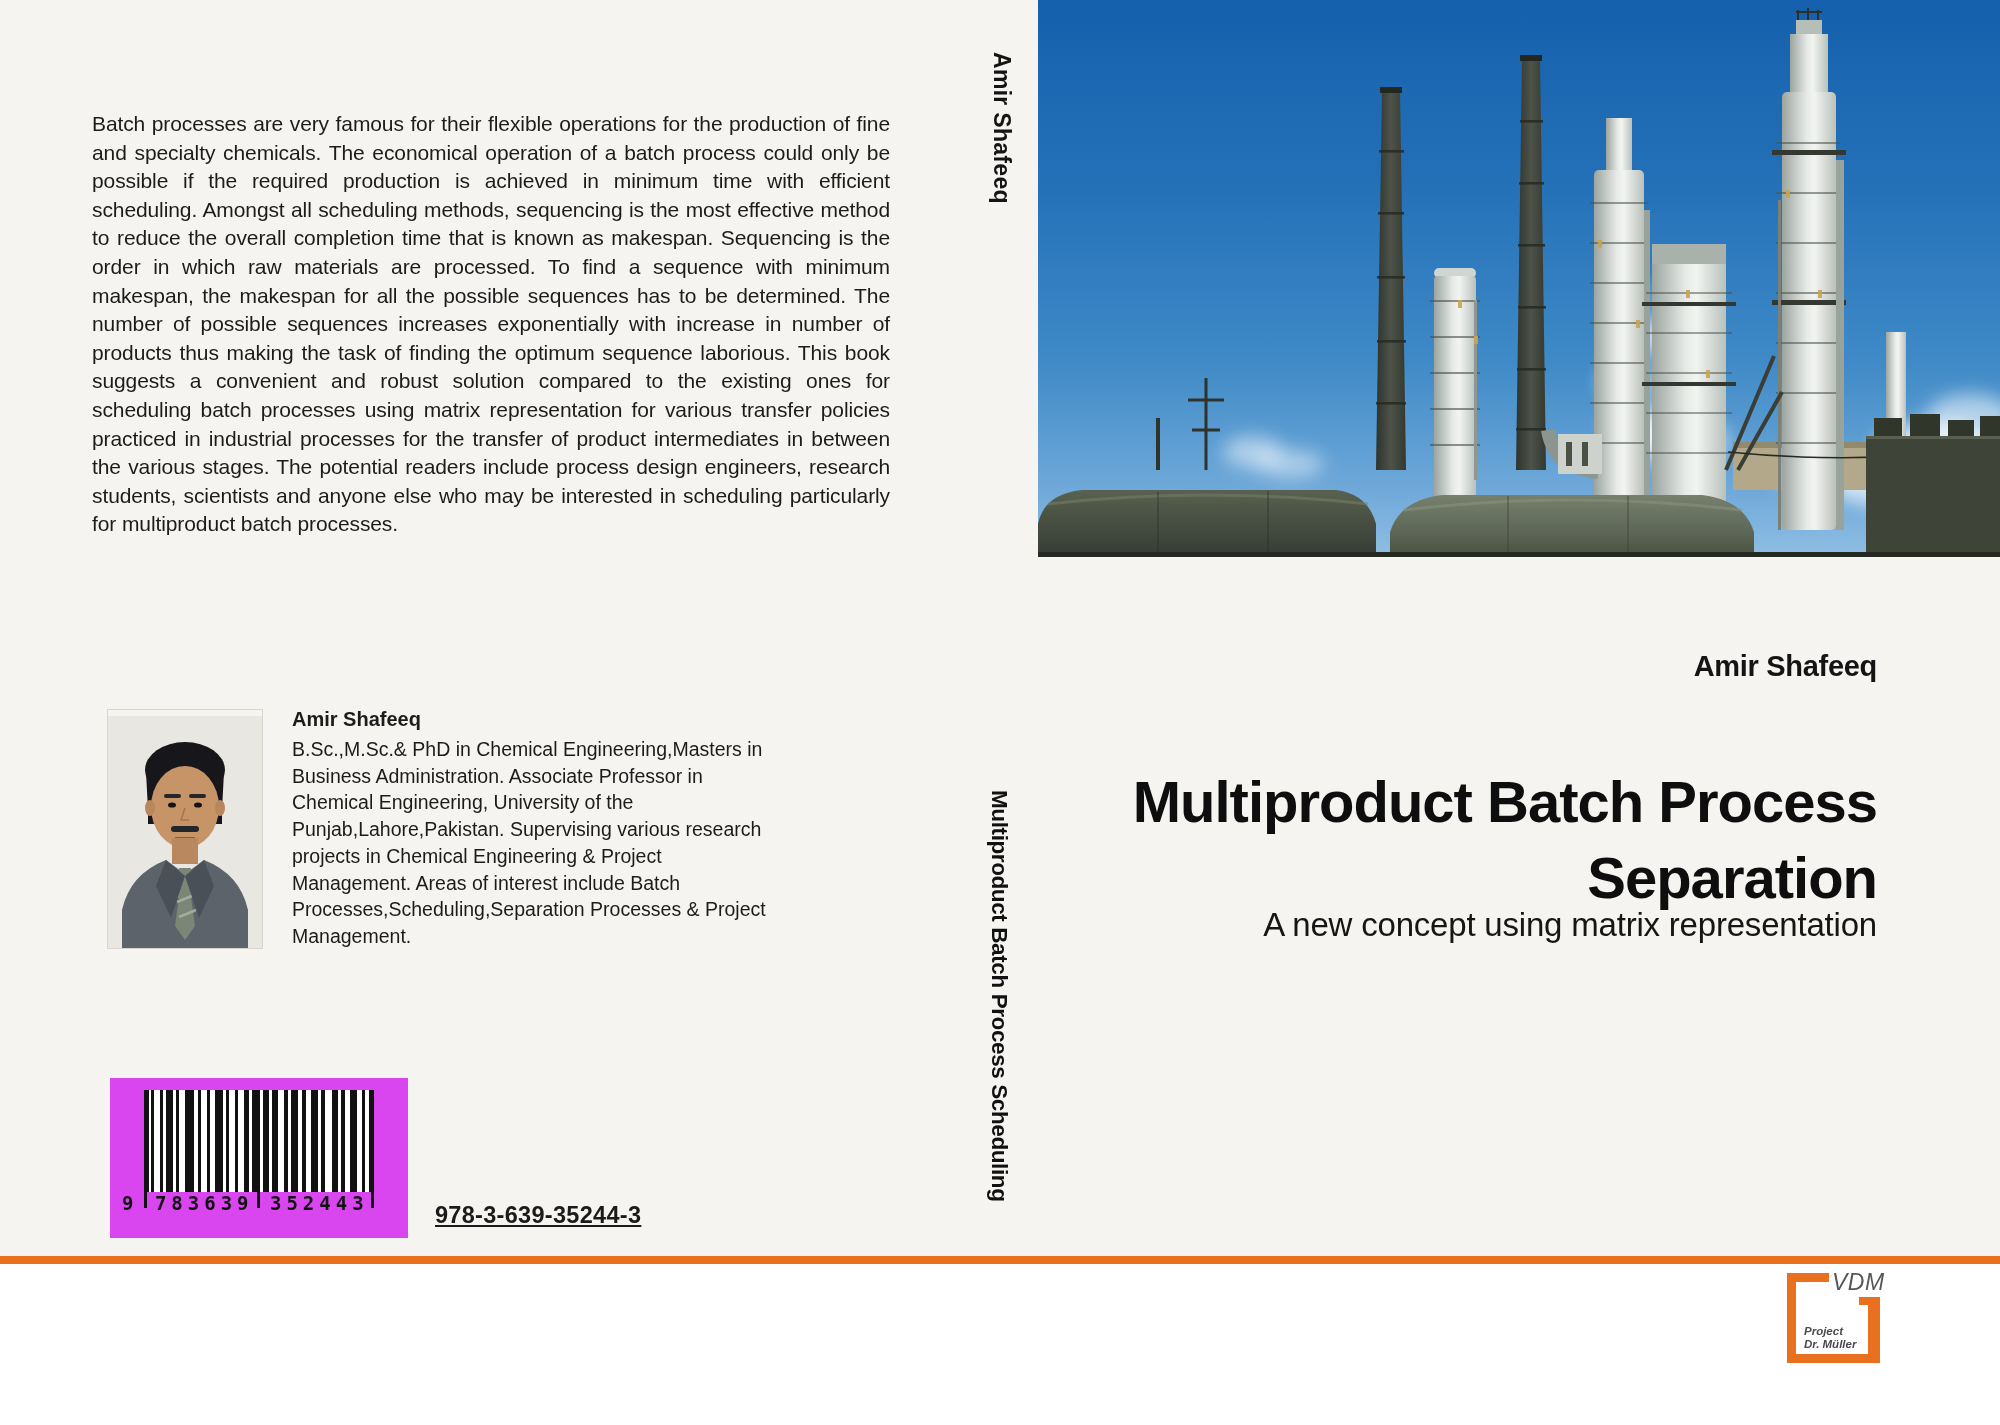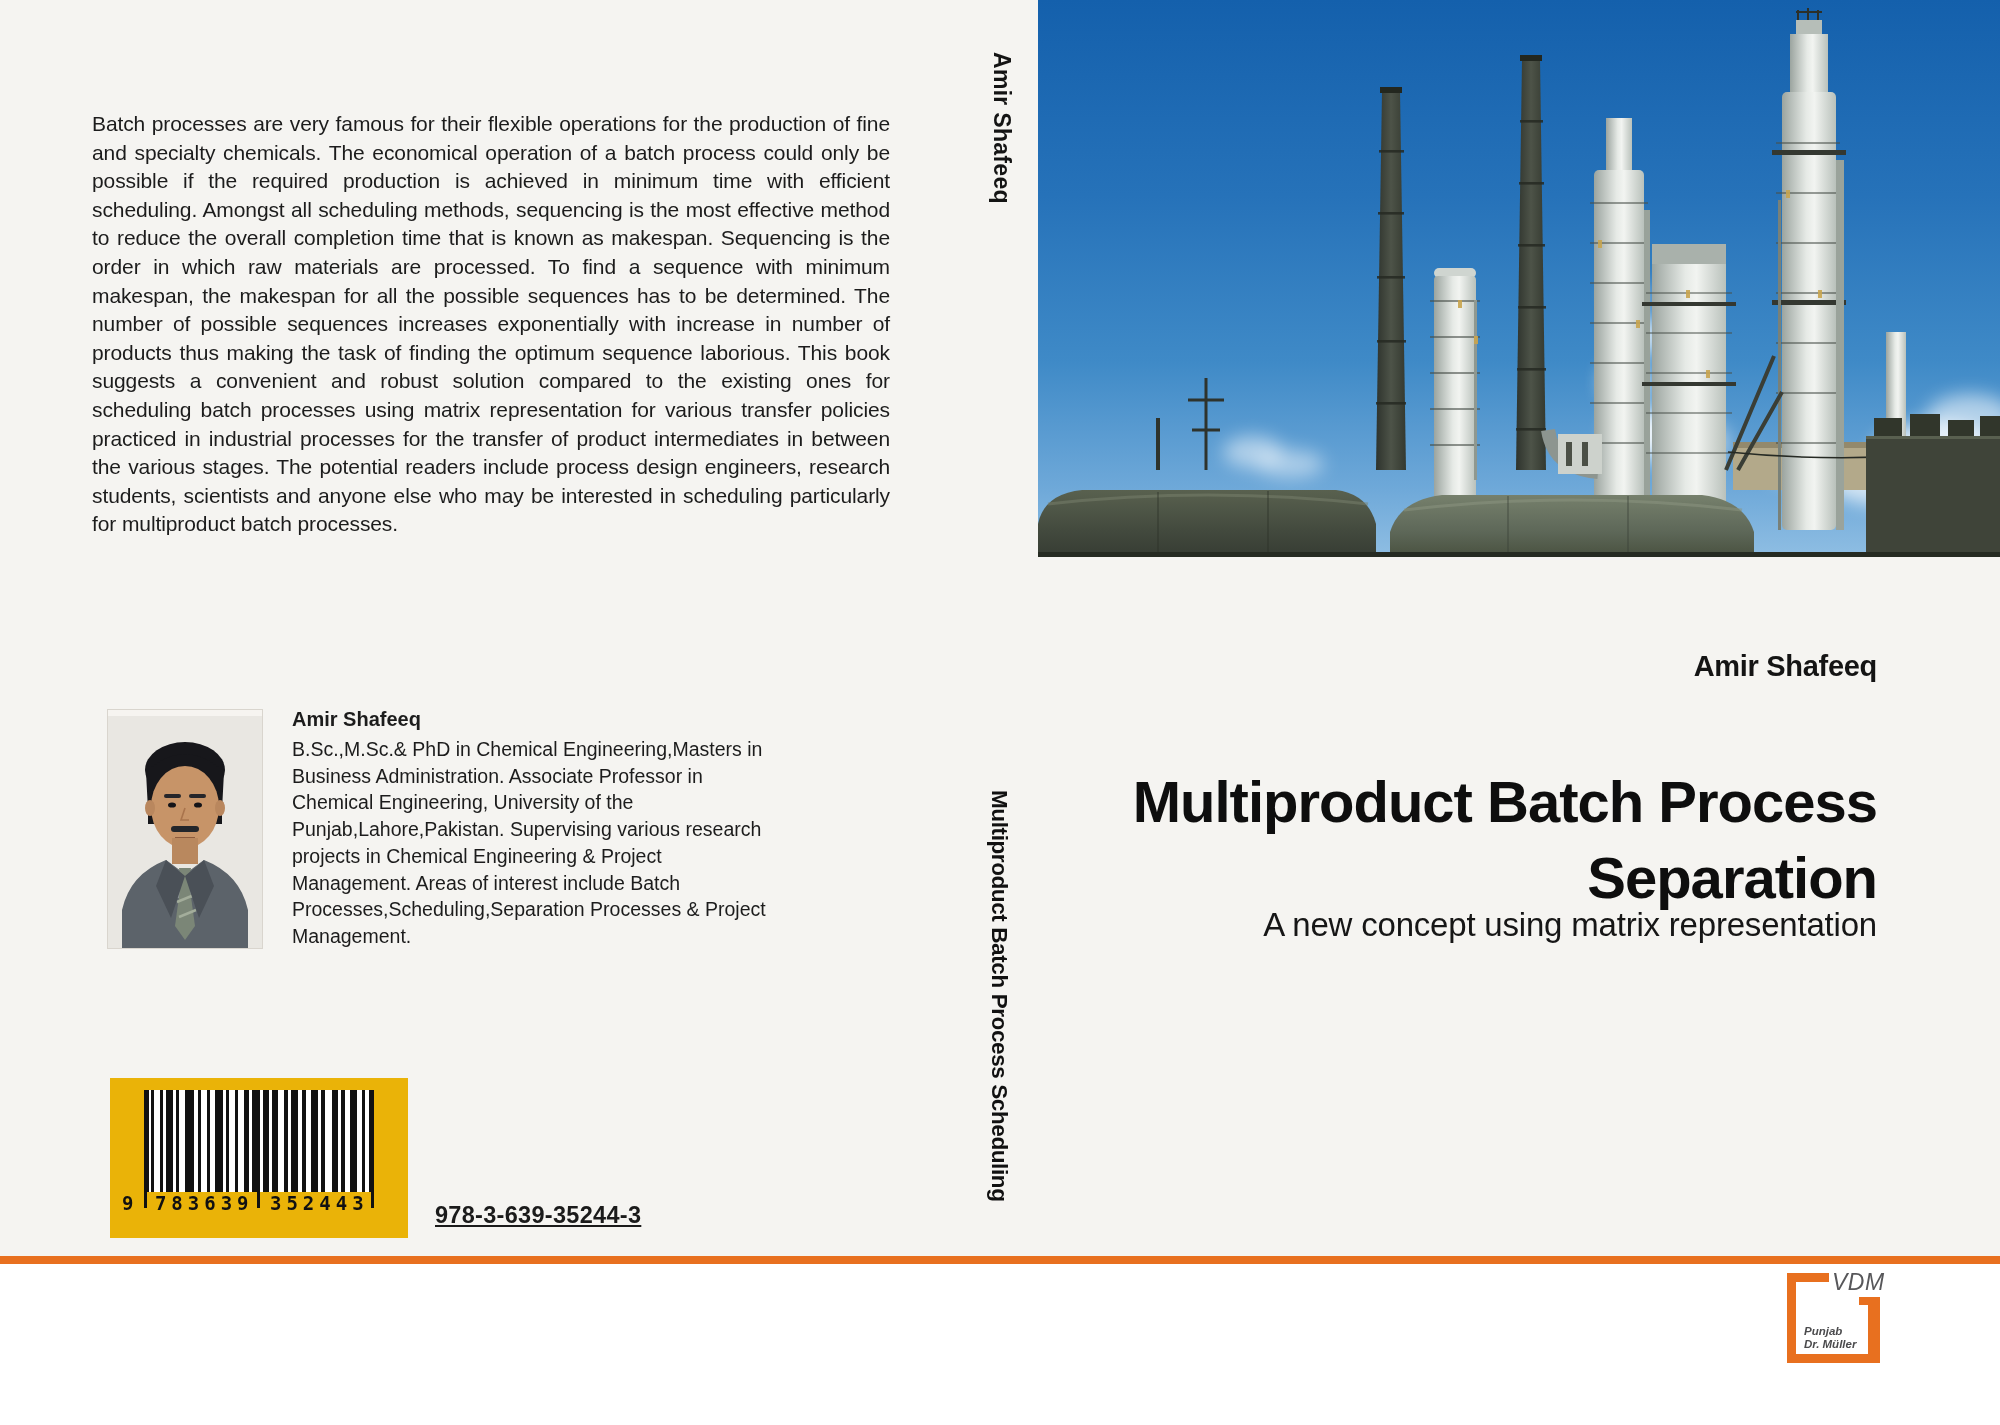--- a/index.html
+++ b/index.html
@@ -10,21 +10,21 @@
   .blurb{position:absolute;left:92px;top:110px;width:798px;font-size:21px;line-height:28.6px;
          color:#1c1c1c;text-align:justify;letter-spacing:-0.1px;}
   .author-photo{position:absolute;left:108px;top:710px;width:154px;height:238px;
                 outline:1px solid #d9d5ce;background:#e8e6e1;}
   .author-photo svg{display:block;width:100%;height:100%;}
   .bio-name{position:absolute;left:292px;top:708px;font-size:20px;font-weight:bold;color:#1c1c1c;}
   .bio-text{position:absolute;left:292px;top:736px;width:540px;font-size:19.5px;line-height:26.7px;
             color:#1c1c1c;white-space:pre-line;}
 
   
-  .barcode-box{position:absolute;left:110px;top:1078px;width:298px;height:160px;background:#eab308;}
+  .barcode-box{position:absolute;left:110px;top:1078px;width:298px;height:160px;background:#d946ef;}
   .barcode-bars{position:absolute;left:34px;top:12px;width:230px;height:102px;
     background:linear-gradient(90deg,
       #111 0 2%, #fff 2% 3%, #111 3% 4.2%, #fff 4.2% 7%, #111 7% 8.2%, #fff 8.2% 9.4%,
       #111 9.4% 12.6%, #fff 12.6% 14%, #111 14% 15.4%, #fff 15.4% 18%, #111 18% 21.6%,
       #fff 21.6% 23.4%, #111 23.4% 24.6%, #fff 24.6% 27.2%, #111 27.2% 28.8%, #fff 28.8% 30.8%,
       #111 30.8% 34.2%, #fff 34.2% 35.8%, #111 35.8% 36.8%, #fff 36.8% 39.6%, #111 39.6% 40.8%,
       #fff 40.8% 43.6%, #111 43.6% 45.8%, #fff 45.8% 46.8%, #111 46.8% 49.4%, #fff 49.4% 51.8%,
       #111 51.8% 54.4%, #fff 54.4% 55.8%, #111 55.8% 58.4%, #fff 58.4% 60.8%, #111 60.8% 62.8%,
       #fff 62.8% 63.8%, #111 63.8% 66.8%, #fff 66.8% 68.8%, #111 68.8% 70.4%, #fff 70.4% 72.8%,
       #111 72.8% 75.8%, #fff 75.8% 76.8%, #111 76.8% 78.8%, #fff 78.8% 81.6%, #111 81.6% 84.2%,
@@ -303,17 +303,17 @@
   <div class="orange-rule" style="background: rgb(232, 112, 31);"></div>
   <div class="footer" style="background: rgb(255, 255, 255);"></div>
 
   <div class="vdm-logo">
     <div class="bar" style="left: 0px; top: 0px; width: 9px; height: 90px; background: rgb(232, 112, 31); position: absolute;"></div>
     <div class="bar" style="left: 0px; top: 81px; width: 93px; height: 9px; background: rgb(232, 112, 31); position: absolute;"></div>
     <div class="bar" style="left: 0px; top: 0px; width: 42px; height: 9px; background: rgb(232, 112, 31); position: absolute;"></div>
     <div class="bar" style="left: 72px; top: 24px; width: 21px; height: 8px; background: rgb(232, 112, 31); position: absolute;"></div>
     <div class="bar" style="left: 81px; top: 24px; width: 12px; height: 66px; background: rgb(232, 112, 31); position: absolute;"></div>
     <div class="vdm-name">VDM</div>
-    <div class="vdm-imprint">Punjab
+    <div class="vdm-imprint">Project
 Dr. Müller</div>
   </div>
 
 </div>
 
 </body></html>

